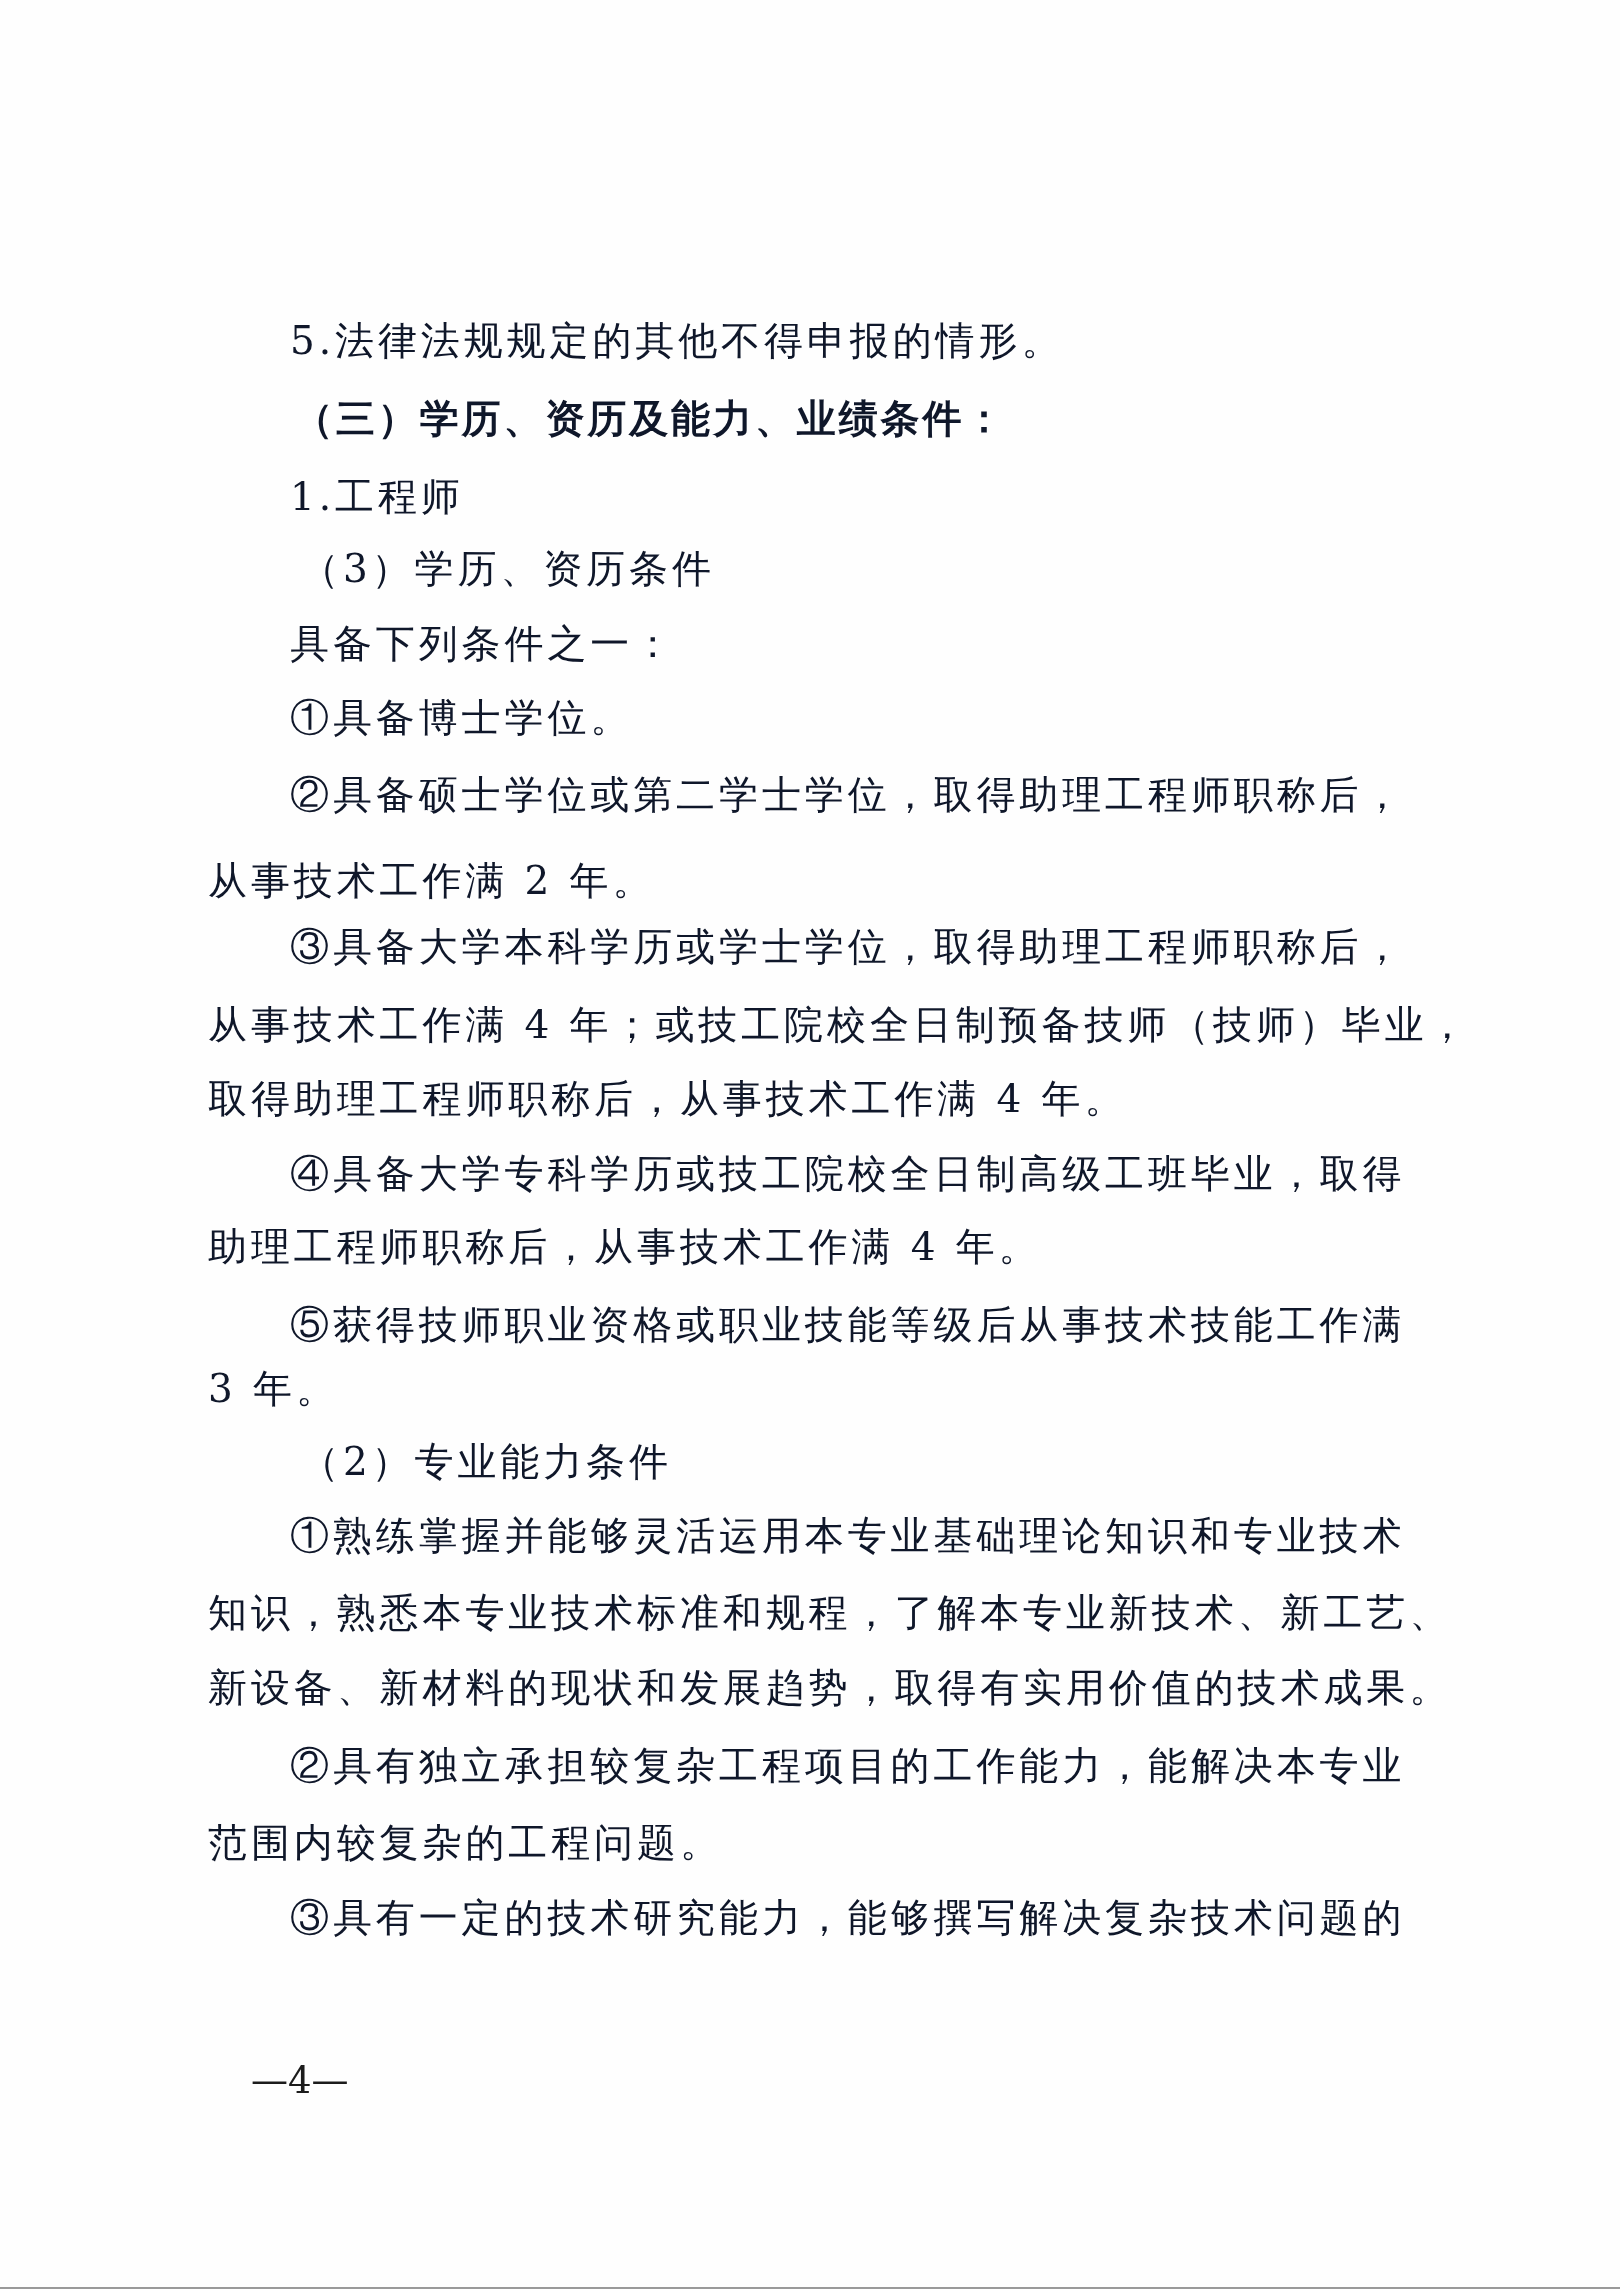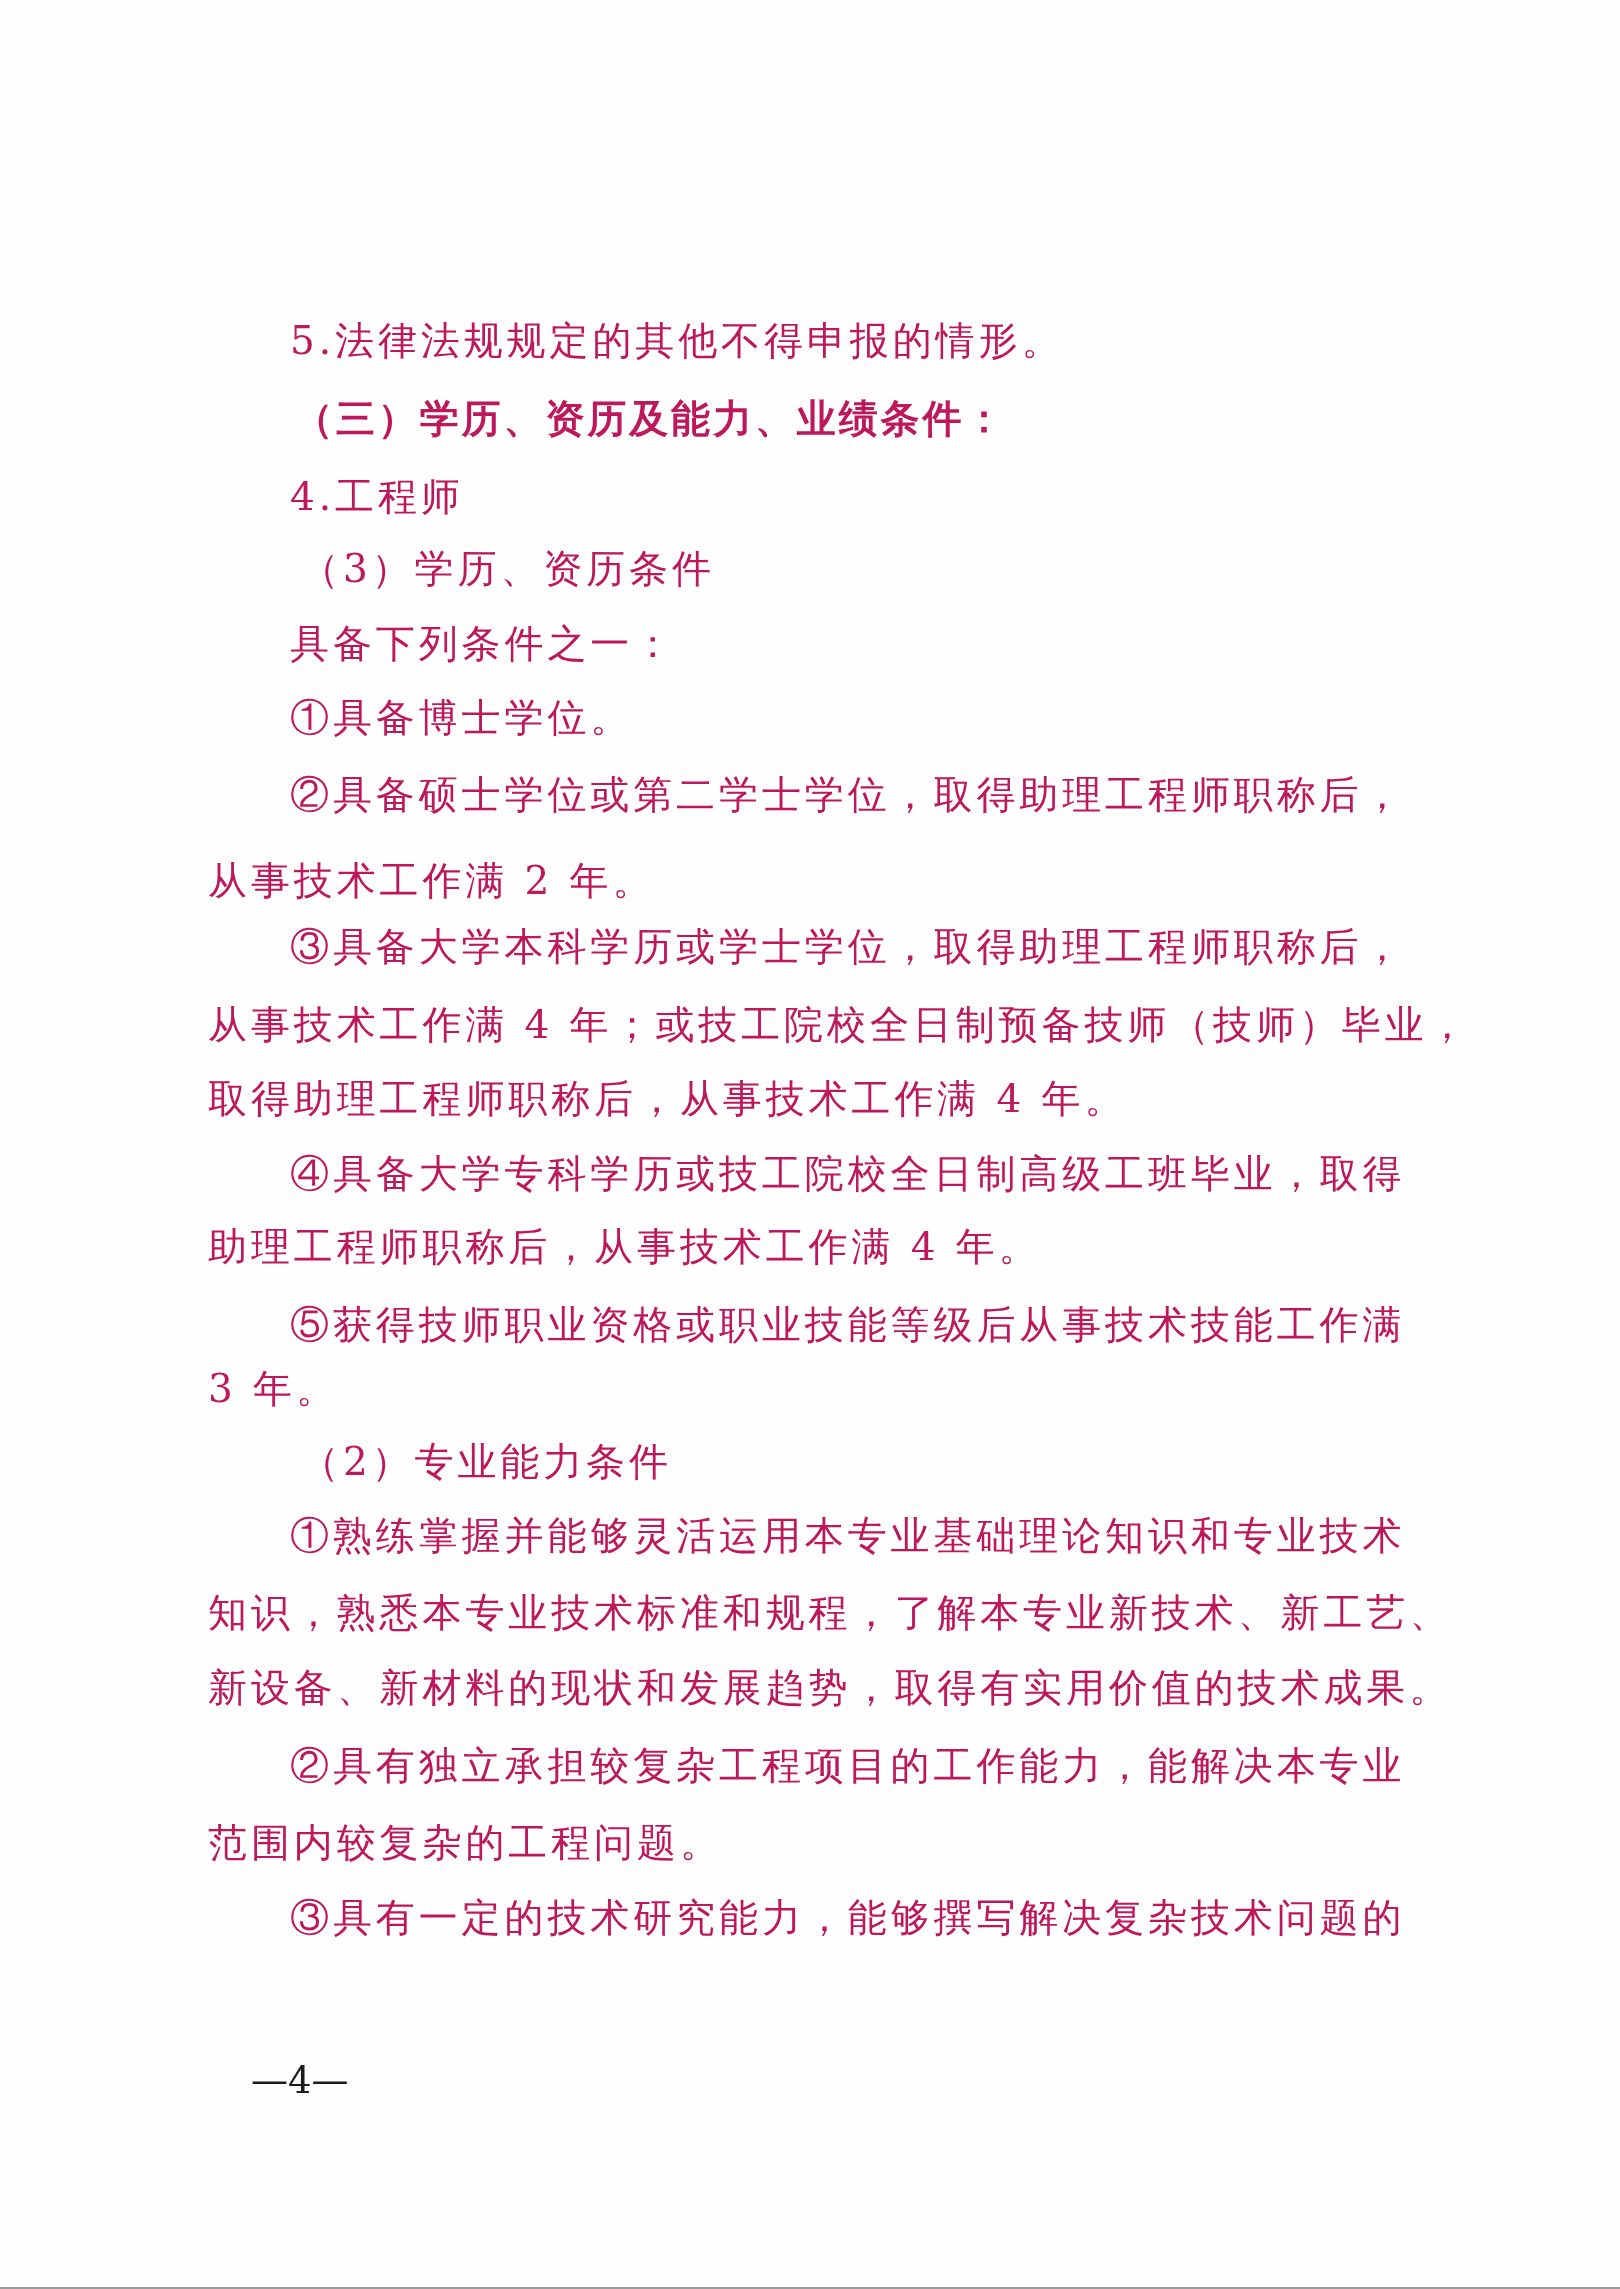--- a/index.html
+++ b/index.html
@@ -21,21 +21,21 @@
       width: 1620px;
       height: 2290px;
       background: #fefefe;
     }
     .line {
       position: absolute;
       font-size: 39px;
       line-height: 49px;
       white-space: nowrap;
       letter-spacing: 3.9px;
-      color: #be185d;
+      color: #0f172a;
     }
     .indent { left: 290px; }
     .flush  { left: 208px; }
     .sub    { left: 300px; }
     .heading { font-weight: bold; letter-spacing: 2.9px; }
     .page-number {
       position: absolute;
       left: 251px;
       top: 2058px;
       font-size: 37px;
@@ -54,21 +54,21 @@
   </style>
 </head>
 <body>
 
 <div class="page">
 
   <div class="line indent" style="top:316px;">5.法律法规规定的其他不得申报的情形。</div>
 
   <div class="line heading" style="top:394px; left:294px;">（三）学历、资历及能力、业绩条件：</div>
 
-  <div class="line indent" style="top:472px;">4.工程师</div>
+  <div class="line indent" style="top:472px;">1.工程师</div>
 
   <div class="line sub" style="top:544px;">（3）学历、资历条件</div>
 
   <div class="line indent" style="top:619px;">具备下列条件之一：</div>
 
   <div class="line indent" style="top:693px;">①具备博士学位。</div>
 
   <div class="line indent" style="top:770px;">②具备硕士学位或第二学士学位，取得助理工程师职称后，</div>
   <div class="line flush" style="top:844px;margin-top:12px;">从事技术工作满 2 年。</div>
 

